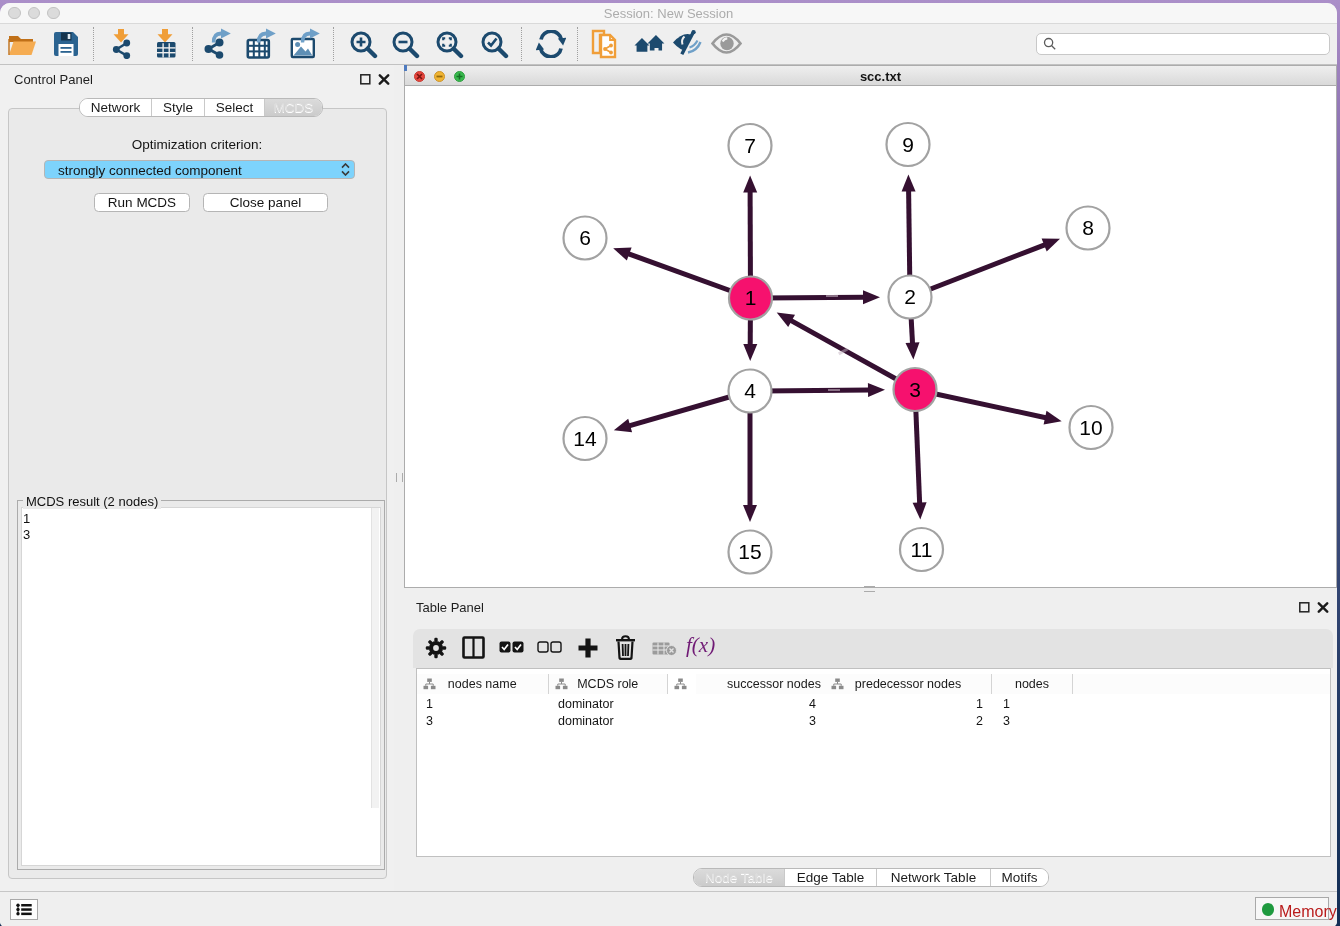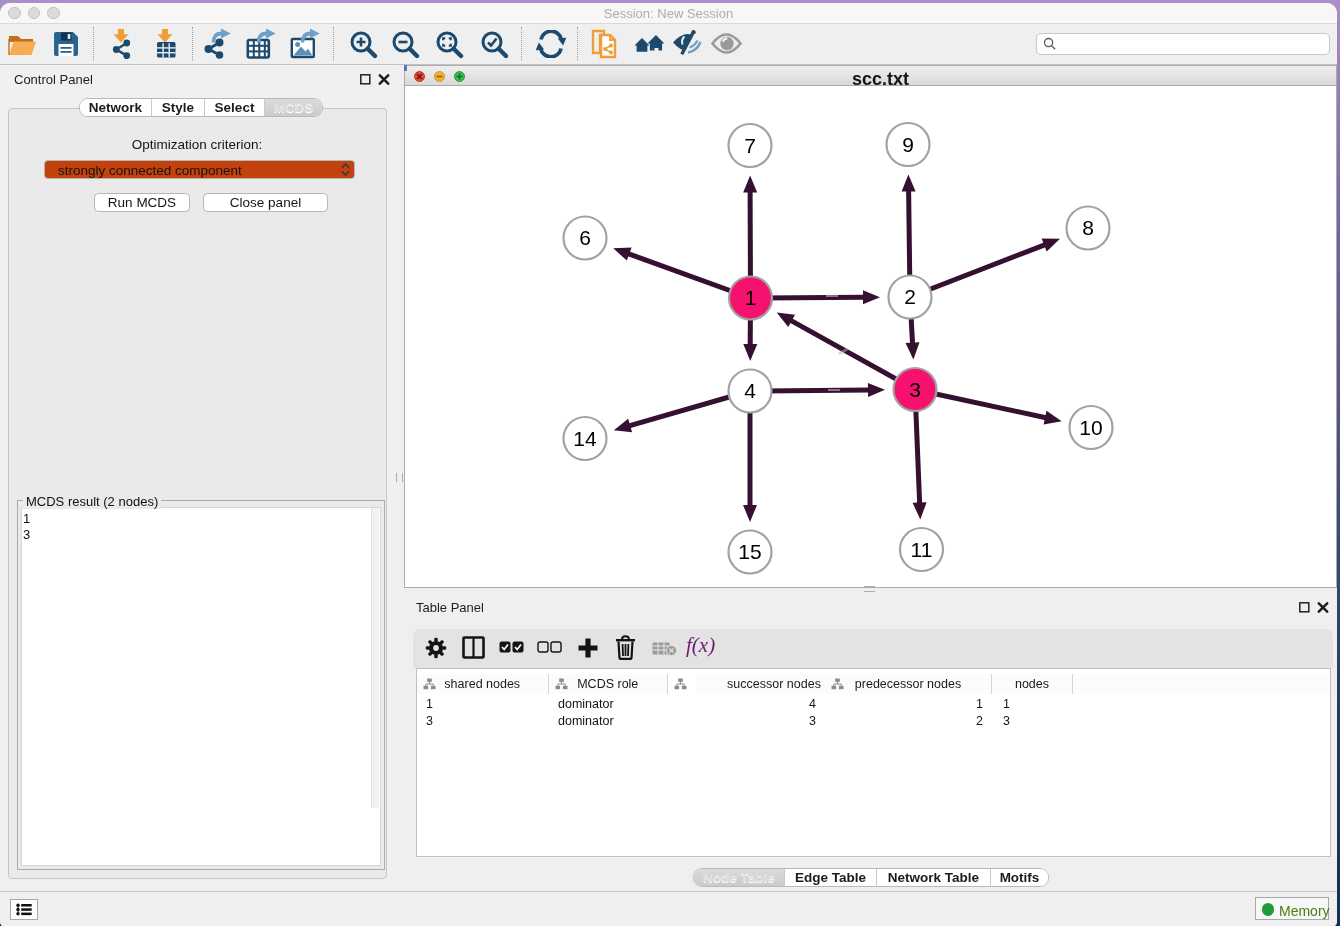--- a/index.html
+++ b/index.html
@@ -19,60 +19,60 @@
   .tbi{position:absolute;top:29px;}
   .tsep{position:absolute;top:27px;height:34px;width:0;border-left:1px dotted #9F9F9F;}
   #search{left:1036px;top:33px;width:292px;height:20px;background:#fff;border:1px solid #C8C8C8;
     border-radius:5px;}
   
   #cp{left:0;top:65px;width:394px;height:826px;background:#F0F0F0;}
   #cptitle{left:14px;top:72px;font-size:13px;color:#1E1E1E;}
   #cpbox{left:8px;top:108px;width:377px;height:769px;background:#EAEAEA;
     border:1px solid #C6C6C6;border-radius:4px;}
   .seg{position:absolute;display:flex;border:1px solid #B9B9B9;border-radius:9px;
-    overflow:hidden;background:#fff;box-sizing:border-box;font-weight:bold;}
+    overflow:hidden;background:#fff;box-sizing:border-box;}
   .seg div{font-size:13.5px;color:#1B1B1B;text-align:center;line-height:18px;
     border-left:1px solid #C9C9C9;background:#fff;}
   .seg div:first-child{border-left:none;}
   .seg div.on{background:linear-gradient(#DBDBDB,#CBCBCB);color:#DCDCDC;
     text-shadow:0 1px 0 #FFFFFF;}
   #opt{left:0;top:137px;width:394px;text-align:center;font-size:13.5px;color:#141414;}
-  #combo{left:44px;top:160px;width:311px;height:19px;background:#c2410c;border:1px solid #B5B5B5;
+  #combo{left:44px;top:160px;width:311px;height:19px;background:#7dd3fc;border:1px solid #B5B5B5;
     border-radius:4px;box-sizing:border-box;}
   #combo span{position:absolute;left:13px;top:2px;font-size:13.5px;color:#141414;}
   .btn{position:absolute;height:19px;background:#FFFFFF;border:1px solid #B5B5B5;border-radius:4.5px;
     box-sizing:border-box;text-align:center;font-size:13.5px;color:#141414;line-height:17px;}
   #grp{left:17px;top:500px;width:366px;height:368px;border:1px solid #ABABAB;}
   #grplab{left:23px;top:494px;font-size:13px;color:#111;background:#EAEAEA;padding:0 3px;}
   #grpwhite{left:21px;top:507px;width:358px;height:357px;background:#fff;border:1px solid #D6D6D6;}
   #grpsb{left:371px;top:508px;width:7px;height:300px;background:#F2F2F2;border-left:1px solid #E2E2E2;}
   .mitem{position:absolute;left:23px;font-size:13px;color:#111;}
   
   #vsplit{left:394px;top:65px;width:10px;height:826px;background:#EFEFEF;}
   
   #net{left:404px;top:65px;width:933px;height:523px;background:#fff;border:1px solid #ACACAC;box-sizing:border-box;}
   #nettb{left:404px;top:65px;width:933px;height:21px;background:linear-gradient(#EFEFEF,#D9D9D9);
     border:1px solid #ACACAC;box-sizing:border-box;}
   .nl{position:absolute;top:71px;width:11px;height:11px;border-radius:50%;box-sizing:border-box;}
-  #nettitle{left:424px;top:69px;width:913px;text-align:center;font-size:18px;font-weight:bold;color:#141414;}
+  #nettitle{left:424px;top:69px;width:913px;text-align:center;font-size:13px;font-weight:bold;color:#141414;}
   
   #tp{left:404px;top:597px;width:933px;height:294px;background:#EFEFEF;}
   #tptitle{left:416px;top:600px;font-size:13px;color:#1E1E1E;}
   #tptool{left:413px;top:629px;width:920px;height:39px;background:#E3E3E3;border-radius:7px 7px 0 0;}
   #tbl{left:416px;top:668px;width:915px;height:189px;background:#fff;border:1px solid #C0C0C0;box-sizing:border-box;}
   .th{position:absolute;top:674px;height:20px;border-right:1px solid #D4D4D4;box-sizing:border-box;
     font-size:12.5px;color:#1A1A1A;text-align:center;line-height:20px;background:#FCFCFC;}
   .td{position:absolute;font-size:12.5px;color:#141414;height:17px;line-height:17px;}
   
   #status{left:0;top:891px;width:1337px;height:35px;background:#EFEFEF;border-top:1px solid #C6C6C6;
     border-radius:0 0 5px 5px;}
   #membtn{left:1254.5px;top:897px;width:74px;height:23px;background:#F7F7F7;border:1px solid #A9A9A9;
     box-sizing:border-box;}
   #memdot{left:1261.5px;top:903px;width:12.5px;height:12.5px;border-radius:50%;background:#1F9A3F;}
-  #memtxt{left:1279px;top:902.5px;font-size:14px;color:#4d7c0f;}
+  #memtxt{left:1279px;top:902.5px;font-size:16px;color:#b91c1c;}
   #listbtn{left:10px;top:899px;width:28px;height:20.5px;background:#FDFDFD;border:1px solid #A9A9A9;box-sizing:border-box;}
 </style>
 </head>
 <body>
 <div id="win"></div>
 <div class="abs" id="titlebar"></div>
 <div class="tl" style="left:8px;"></div>
 <div class="tl" style="left:27.5px;"></div>
 <div class="tl" style="left:47px;"></div>
 <div class="abs" id="wtitle">Session: New Session</div>
@@ -357,21 +357,21 @@
       <line x1="0.5" y1="5" x2="17.5" y2="5"></line>
       <line x1="0.5" y1="9" x2="17.5" y2="9"></line>
 <line x1="6" y1="1.5" x2="6" y2="13.5"></line>
       <line x1="12" y1="1.5" x2="12" y2="13.5"></line>
     </g>
 <circle cx="19.5" cy="9.5" r="5" fill="#9B9B9B" stroke="#E3E3E3" stroke-width="1"></circle>
 <path d="M17.5 7.5 L21.5 11.5 M21.5 7.5 L17.5 11.5" stroke="#E3E3E3" stroke-width="1.4"></path>
   </svg>
 <div class="abs" style="left:686px;top:633px;font-family:'Liberation Serif',serif;font-style:italic;font-size:21px;color:#701a75;">f(x)</div>
 <div class="abs" id="tbl"></div>
-<div class="th" style="left:417px;width:131.5px;">shared nodes</div>
+<div class="th" style="left:417px;width:131.5px;">nodes name</div>
 <svg class="abs" style="left:423px;top:678px" width="13" height="12" viewBox="0 0 13 12">
 <rect x="4.2" y="0.5" width="4.6" height="3.4" fill="#8A8A8A"></rect>
 <rect x="0.5" y="7.8" width="4.6" height="3.4" fill="#8A8A8A"></rect>
 <rect x="7.9" y="7.8" width="4.6" height="3.4" fill="#8A8A8A"></rect>
 <path d="M6.5 4 V6 M2.8 7.8 V6 H10.2 V7.8" stroke="#8A8A8A" stroke-width="1" fill="none"></path>
   </svg>
 <div class="th" style="left:548.5px;width:119.5px;">MCDS role</div>
 <svg class="abs" style="left:554.5px;top:678px" width="13" height="12" viewBox="0 0 13 12">
 <rect x="4.2" y="0.5" width="4.6" height="3.4" fill="#8A8A8A"></rect>
 <rect x="0.5" y="7.8" width="4.6" height="3.4" fill="#8A8A8A"></rect>

